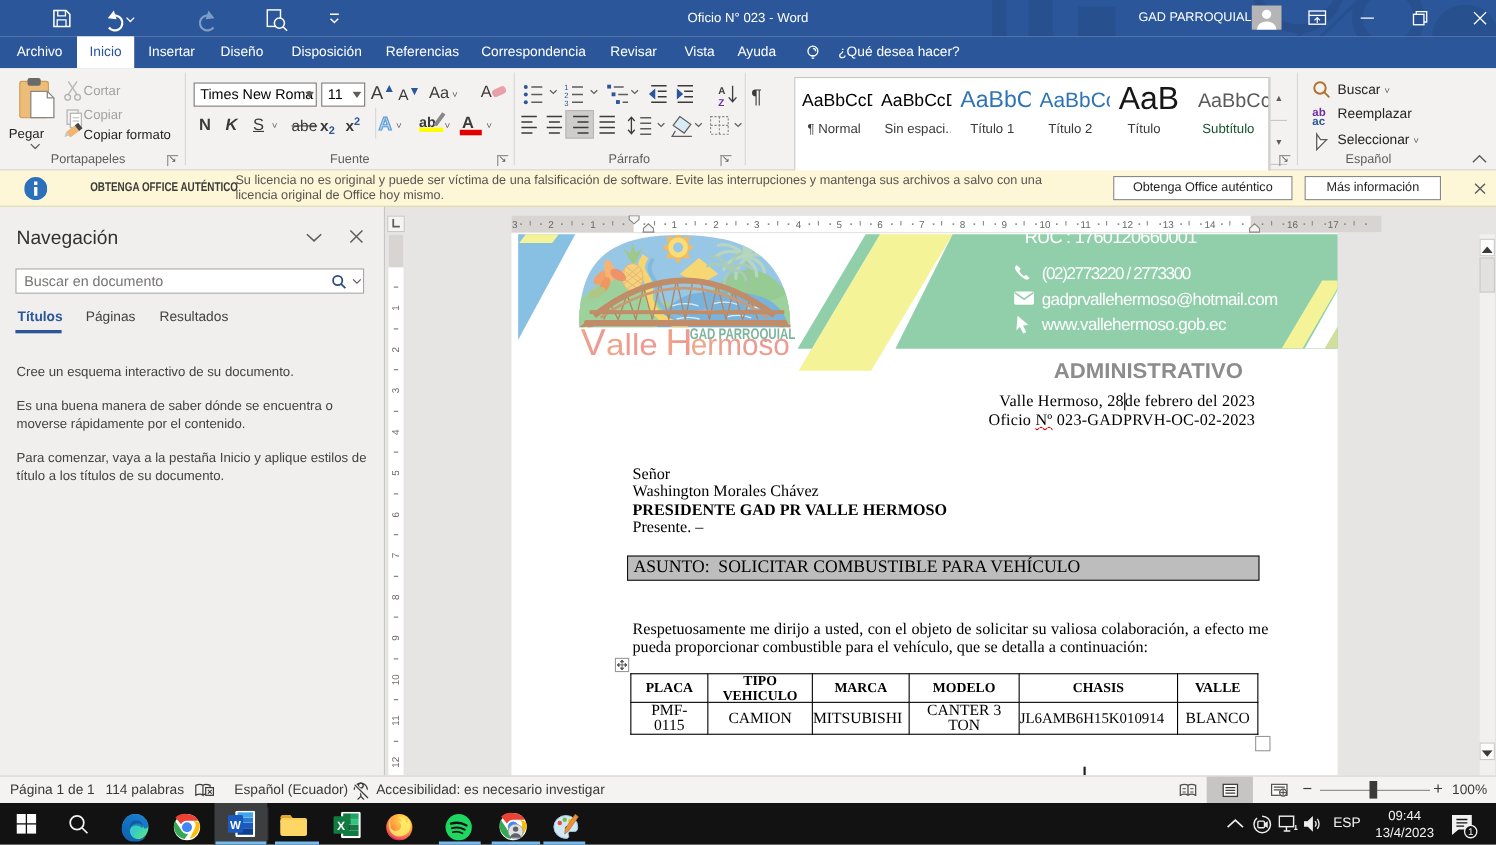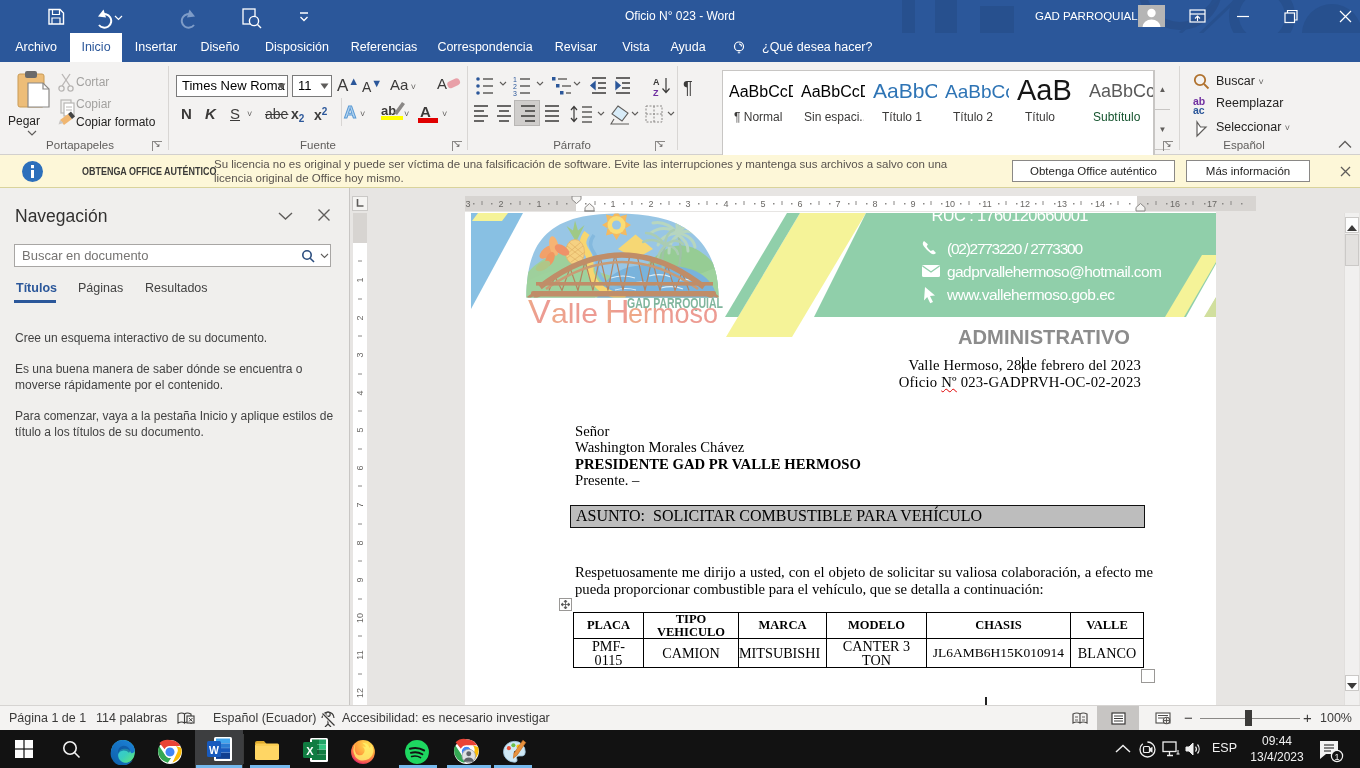--- a/index.html
+++ b/index.html
@@ -603,21 +603,21 @@
           <td style="border:1px solid #000;width:88px;text-align:center;font-weight:bold;font-size:12.5px">MARCA</td>
           <td style="border:1px solid #000;width:100px;text-align:center;font-weight:bold;font-size:12.5px">MODELO</td>
           <td style="border:1px solid #000;width:144px;text-align:center;font-weight:bold;font-size:12.5px">CHASIS</td>
           <td style="border:1px solid #000;width:73px;text-align:center;font-weight:bold;font-size:12.5px">VALLE</td>
         </tr>
         <tr style="height:29px;font-size:14.2px">
           <td style="border:1px solid #000;text-align:center;line-height:14.2px">PMF-<br>0115</td>
           <td style="border:1px solid #000;text-align:center">CAMION</td>
           <td style="border:1px solid #000;text-align:left">MITSUBISHI</td>
           <td style="border:1px solid #000;text-align:center;line-height:14.2px">CANTER 3<br>TON</td>
-          <td style="border:1px solid #000;text-align:center;font-size:13.5px">JL6AMB6H15K010914</td>
+          <td style="border:1px solid #000;text-align:left;font-size:13.5px">JL6AMB6H15K010914</td>
           <td style="border:1px solid #000;text-align:center">BLANCO</td>
         </tr>
       </tbody>
         </table>
       <div class="a" style="left:676px;top:457px;width:14px;height:14px;border:1px solid #9a9896;background:#fff"></div>
       <div class="a" style="left:520px;top:485px;width:2px;height:8px;background:#222"></div>
     </div>
 
     <div class="a" style="left:1344px;top:25px;width:15px;height:492px;background:#f1f0ef;border-left:1px solid #e1dfdd">
       <div style="position:absolute;left:0px;top:4px;width:14px;height:16px;background:#fdfdfd;border:1px solid #cbc9c7;text-align:center"><svg width="10" height="7" style="margin-top:4px">

